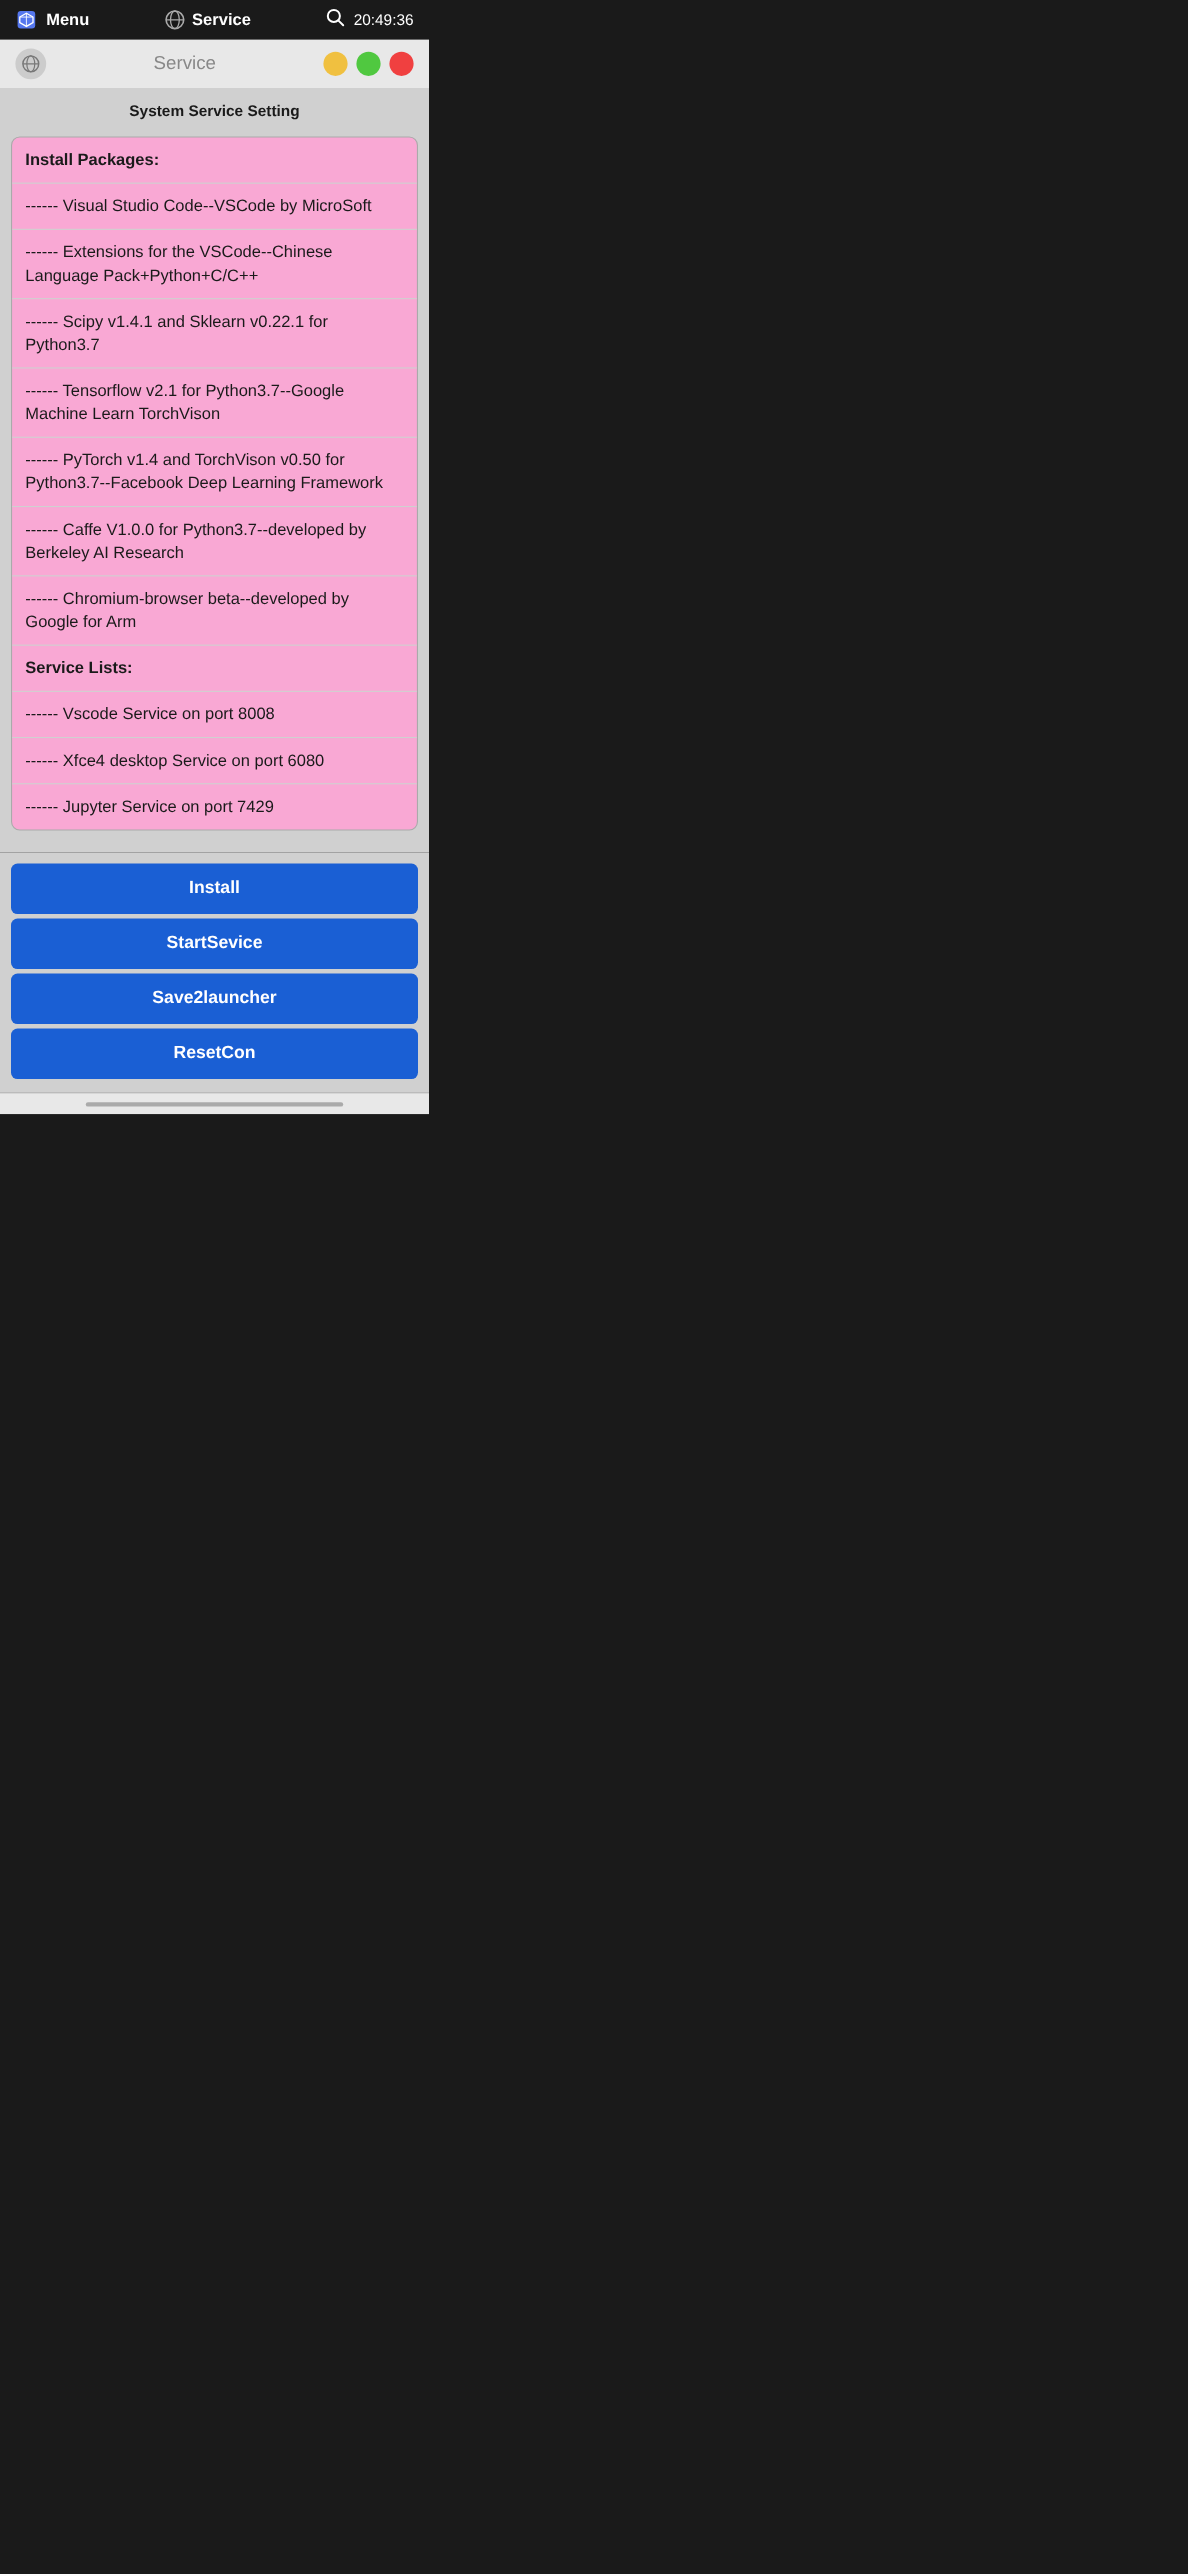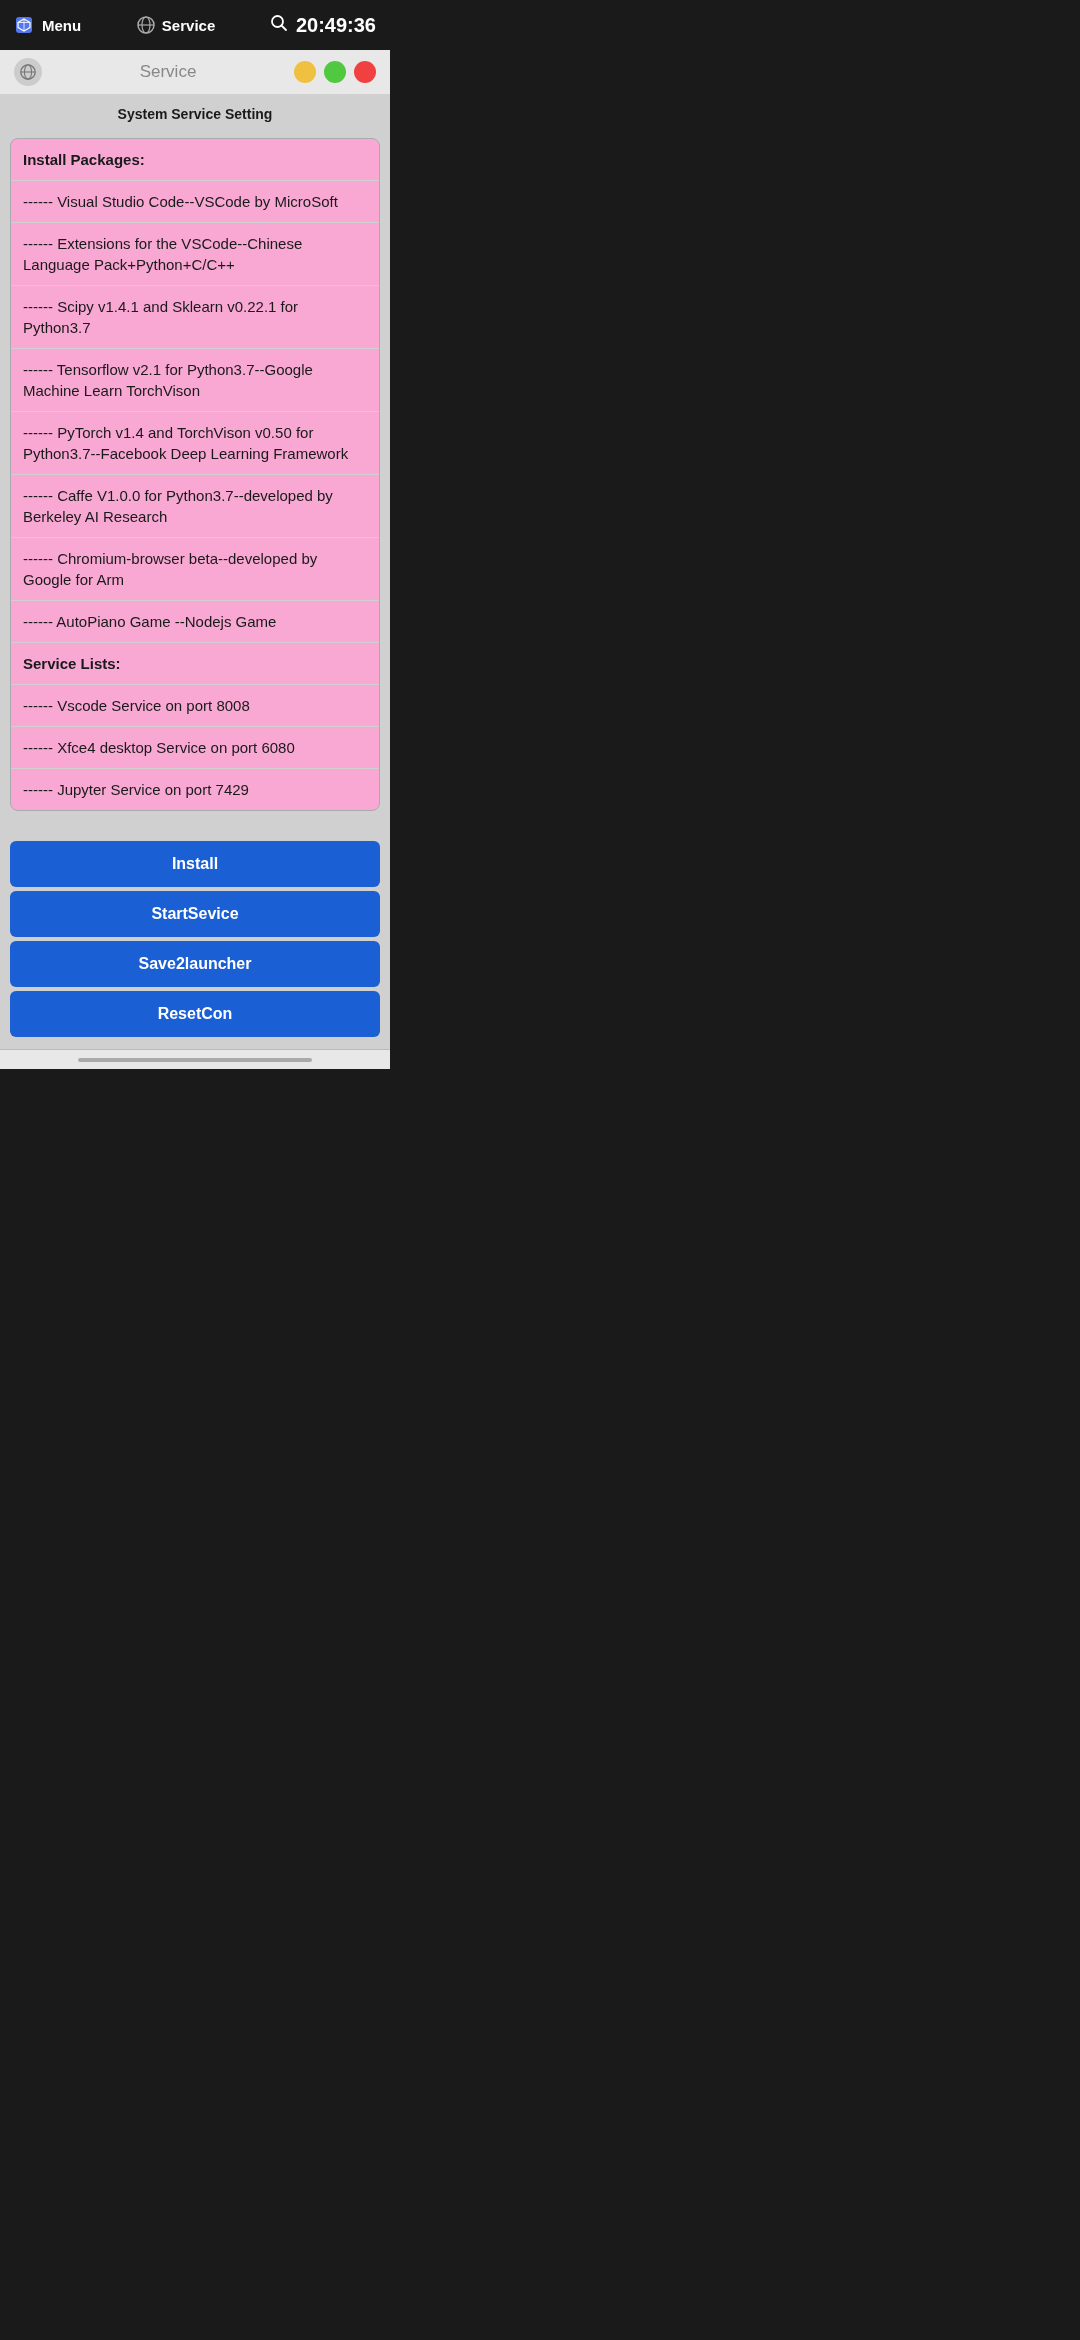--- a/index.html
+++ b/index.html
@@ -16,41 +16,41 @@
     }
 
     
     .status-bar {
       background: #1a1a1a;
       color: white;
       display: flex;
       align-items: center;
       justify-content: space-between;
       padding: 6px 14px;
-      height: 50px;
+      height: 36px;
       flex-shrink: 0;
     }
     .status-left {
       display: flex;
       align-items: center;
       gap: 8px;
     }
     .status-label {
       font-size: 15px;
       font-weight: 600;
       color: white;
     }
     .status-center {
       display: flex;
       align-items: center;
       gap: 6px;
     }
     .status-right {
-      font-size: 20px;
-      font-weight: 700;
+      font-size: 14px;
+      font-weight: 400;
       color: white;
     }
 
     
     .title-bar {
       background: #e8e8e8;
       display: flex;
       align-items: center;
       justify-content: space-between;
       padding: 0 14px;
@@ -241,21 +241,20 @@
   <div class="list-container">
 
   <div class="list-item header">Install Packages:</div>
       <div class="list-item">------ Visual Studio Code--VSCode by MicroSoft</div>
       <div class="list-item">------ Extensions for the VSCode--Chinese Language Pack+Python+C/C++</div>
       <div class="list-item">------ Scipy v1.4.1 and Sklearn v0.22.1 for Python3.7</div>
       <div class="list-item">------ Tensorflow v2.1 for Python3.7--Google Machine Learn TorchVison</div>
       <div class="list-item">------ PyTorch v1.4 and TorchVison v0.50 for Python3.7--Facebook Deep Learning Framework</div>
       <div class="list-item">------ Caffe V1.0.0 for Python3.7--developed by Berkeley AI Research</div>
       <div class="list-item">------ Chromium-browser beta--developed by Google for Arm</div>
-      <div class="list-item">------ AutoPiano Game --Nodejs Game</div>
       <div class="list-item header">Service Lists:</div>
       <div class="list-item">------ Vscode Service on port 8008</div>
       <div class="list-item">------ Xfce4 desktop Service on port 6080</div>
       <div class="list-item">------ Jupyter Service on port 7429</div>
     </div>
 </div>
 
 <div class="button-bar">
 
 <button class="action-btn">Install</button>

